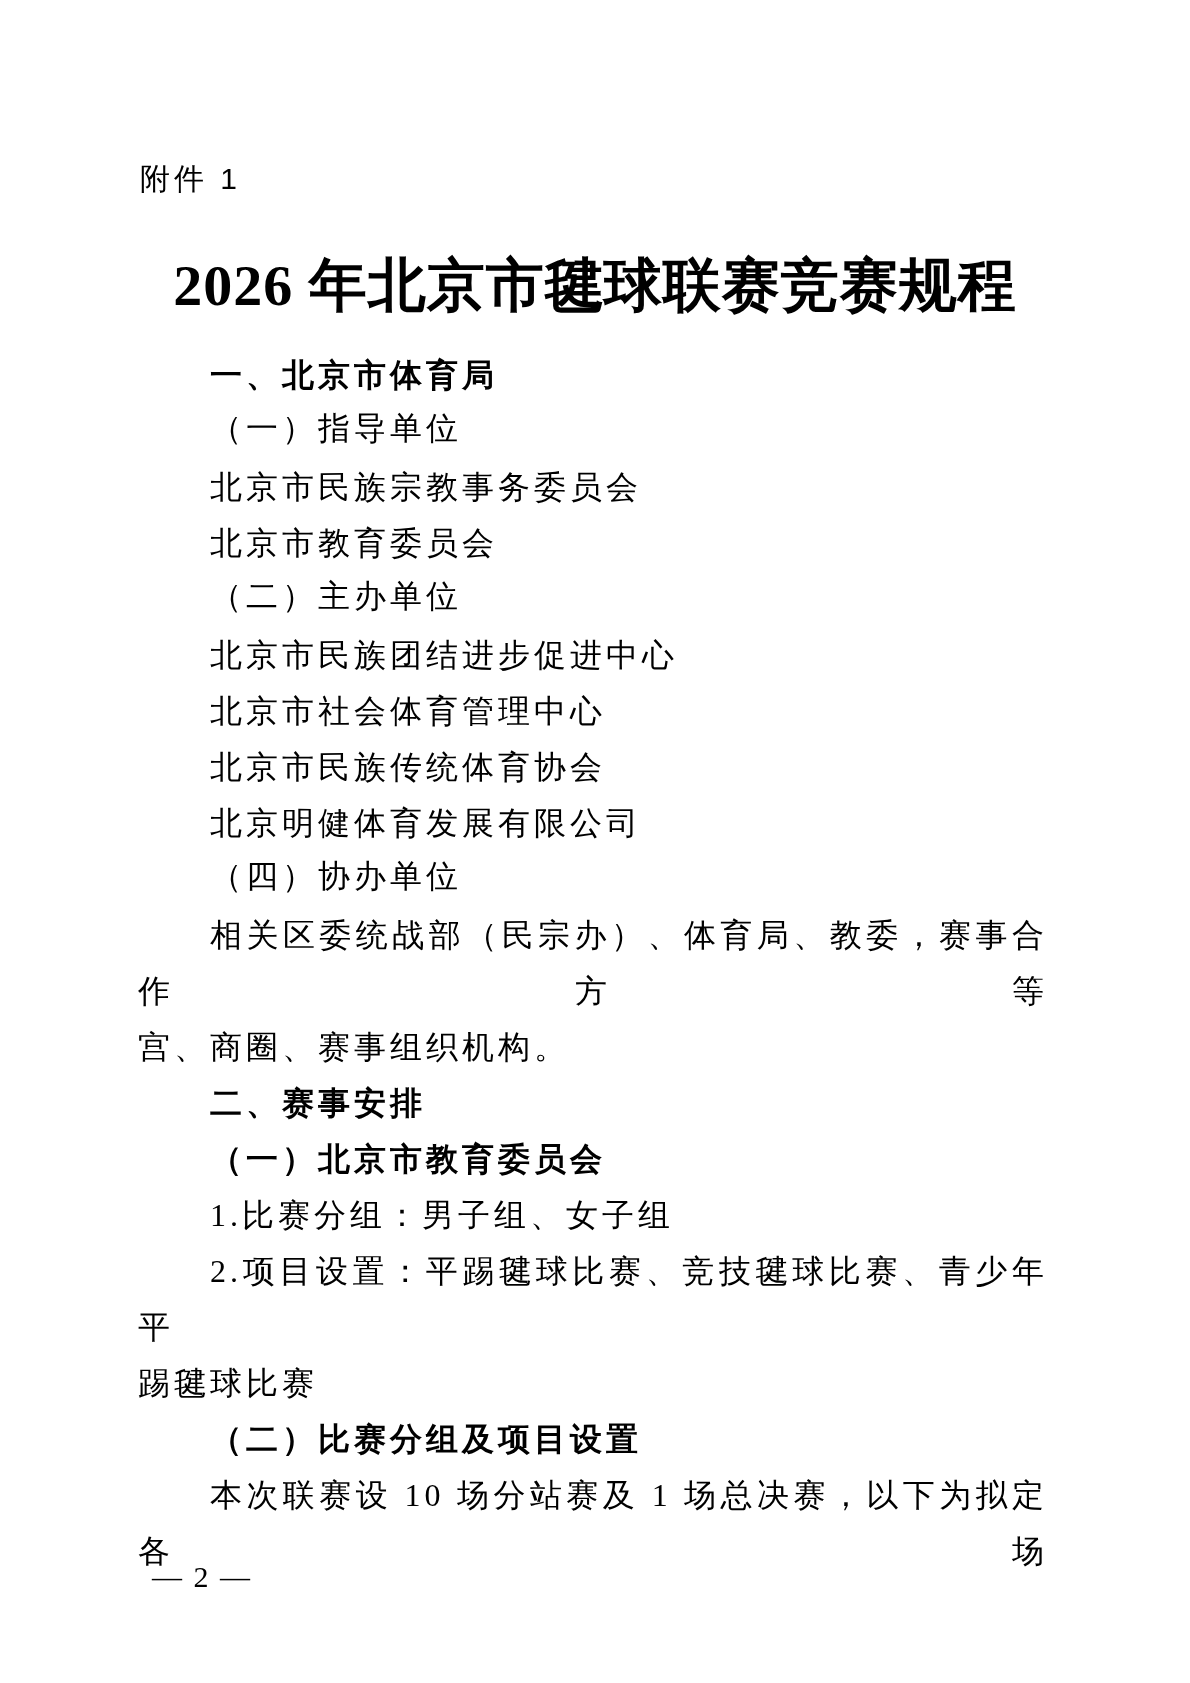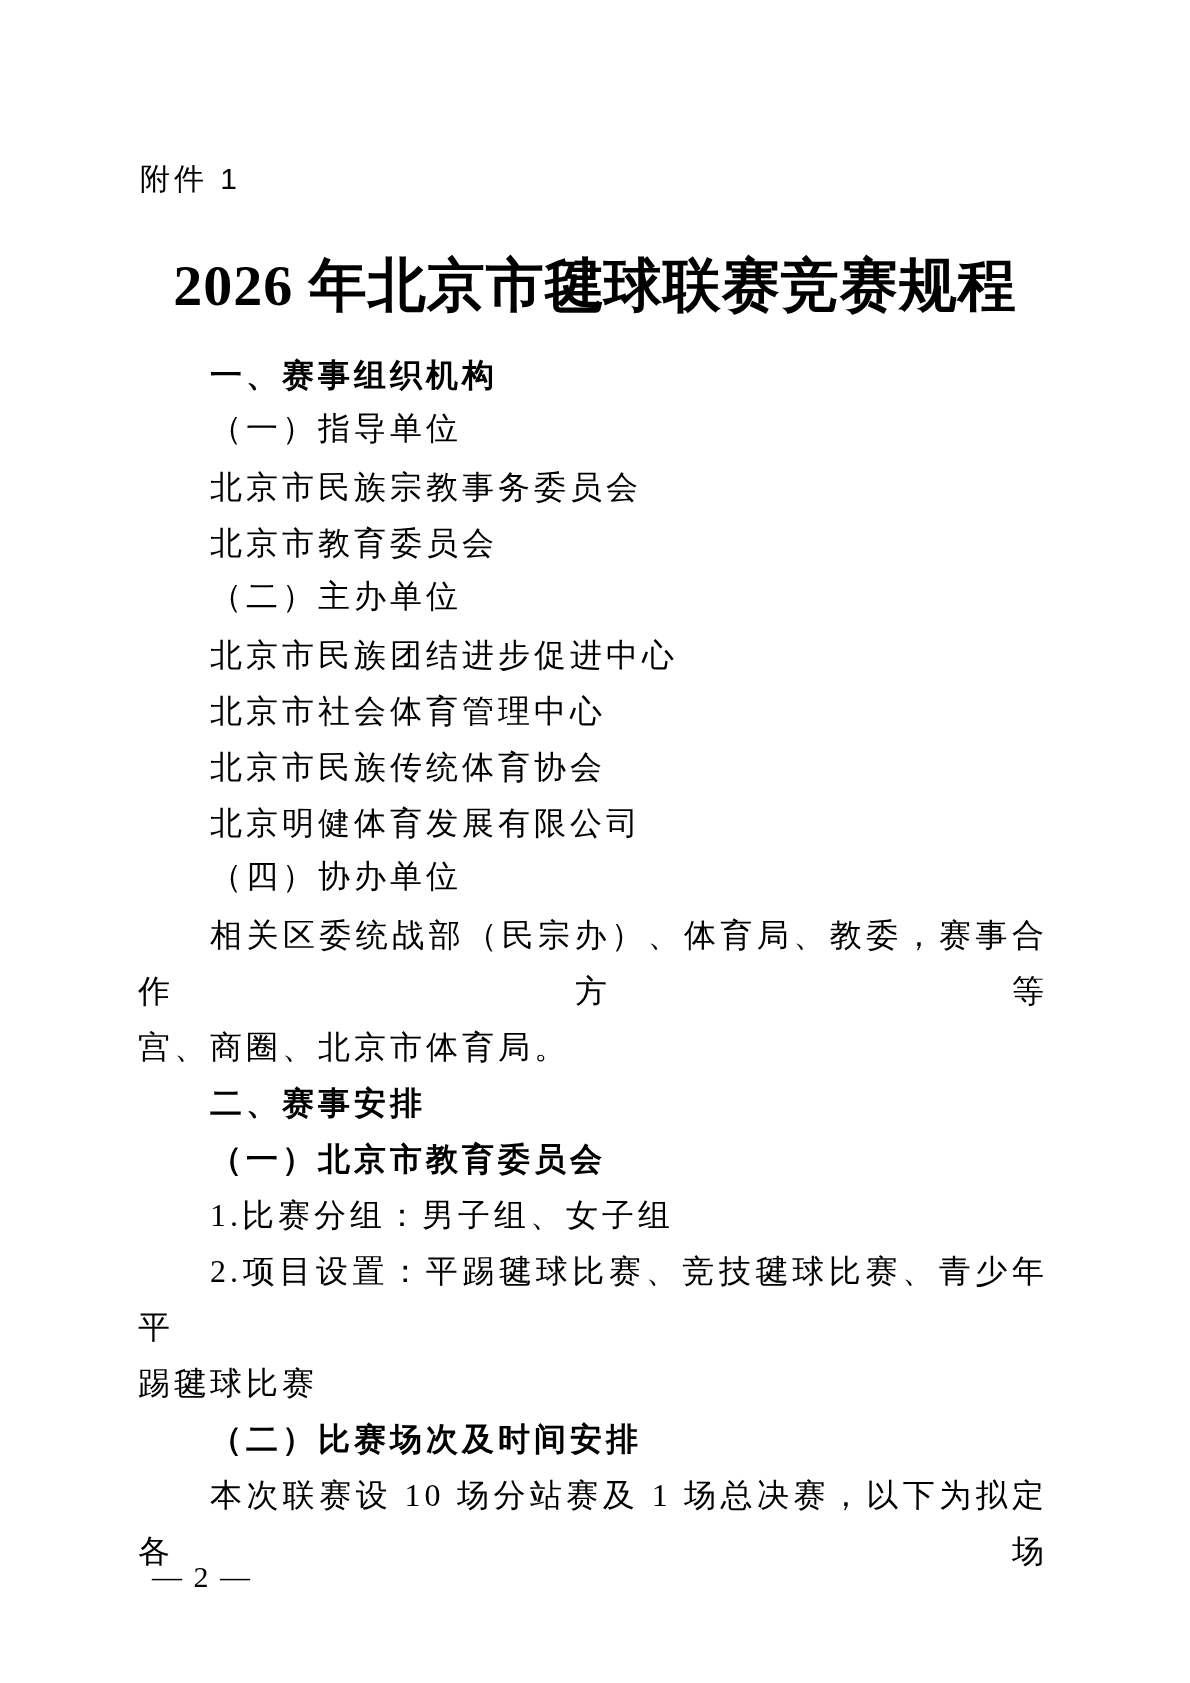--- a/index.html
+++ b/index.html
@@ -72,44 +72,44 @@
 <body>
 
 <div class="page">
 
   <div class="attachment">附件 1</div>
 
   <div class="doc-title">2026 年北京市毽球联赛竞赛规程</div>
 
   <div class="body">
 
-    <div class="line h1">一、赛事组织机构</div>
+    <div class="line h1">一、北京市体育局</div>
 
     <div class="line kai">（一）指导单位</div>
     <div class="line">北京市民族宗教事务委员会</div>
     <div class="line">北京市教育委员会</div>
 
     <div class="line kai">（二）主办单位</div>
     <div class="line">北京市民族团结进步促进中心</div>
     <div class="line">北京市社会体育管理中心</div>
 
     <div class="line">北京市民族传统体育协会</div>
     <div class="line">北京明健体育发展有限公司</div>
 
     <div class="line kai">（四）协办单位</div>
     <div class="line full">相关区委统战部（民宗办）、体育局、教委，赛事合作方等</div>
-    <div class="line noindent">宫、商圈、北京市体育局。</div>
+    <div class="line noindent">宫、商圈、赛事组织机构。</div>
 
     <div class="line h1">二、赛事安排</div>
 
     <div class="line h1">（一）北京市教育委员会</div>
     <div class="line">1.比赛分组：男子组、女子组</div>
     <div class="line full">2.项目设置：平踢毽球比赛、竞技毽球比赛、青少年平</div>
     <div class="line noindent">踢毽球比赛</div>
 
-    <div class="line h1">（二）比赛场次及时间安排</div>
+    <div class="line h1">（二）比赛分组及项目设置</div>
     <div class="line full">本次联赛设 10 场分站赛及 1 场总决赛，以下为拟定各场</div>
 
   </div>
 
   <div class="page-number">— 2 —</div>
 
 </div>
 
 </body></html>

